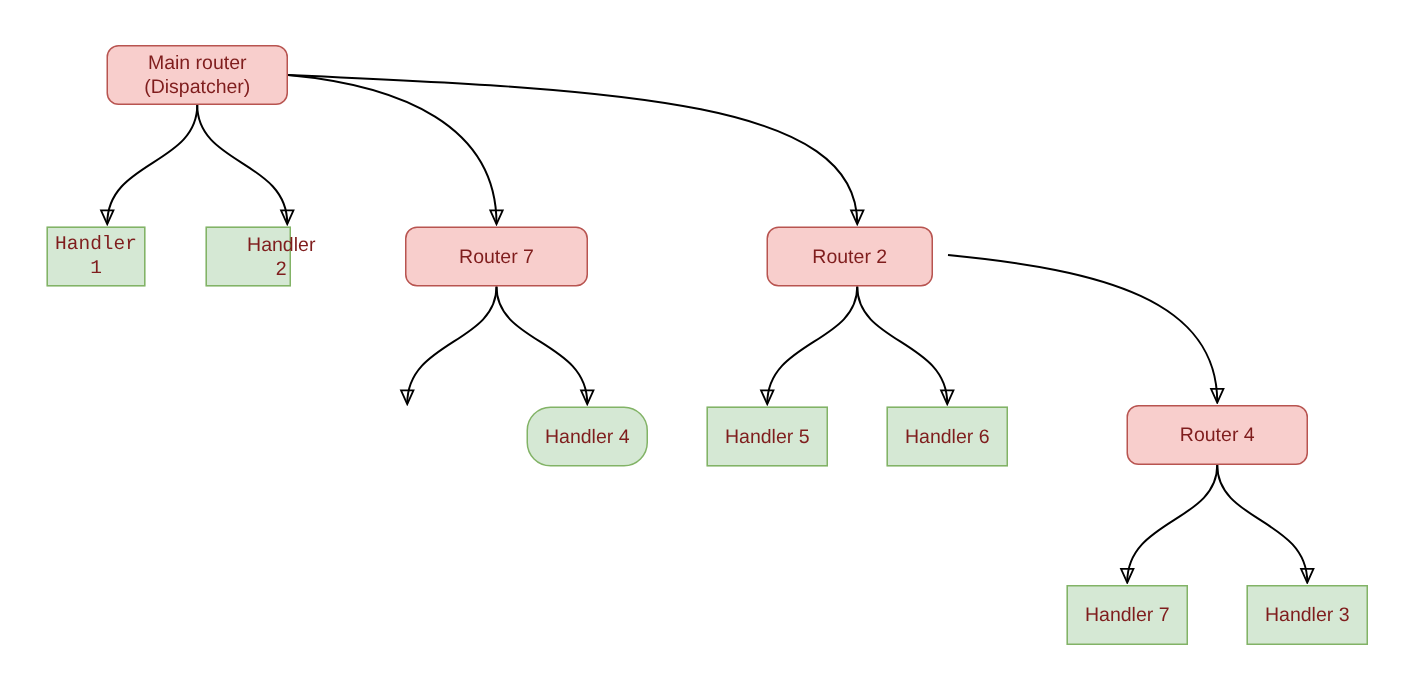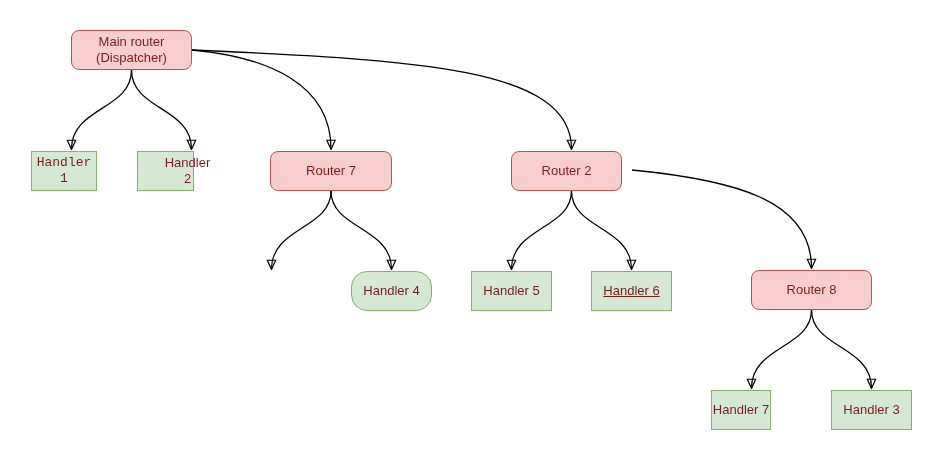--- a/index.html
+++ b/index.html
@@ -50,23 +50,23 @@
   }
   
   .n-main     { left: 71px;  top: 30px;  width: 121px; height: 40px; }
   .n-handler1 { left: 31px;  top: 151px; width: 66px;  height: 40px; font-family: Liberation Mono, monospace; }
   .n-handler2 { left: 137px; top: 151px; width: 57px;  height: 40px; padding-left: 44px; }
   .n-router1  { left: 270px; top: 151px; width: 122px; height: 40px; }
   .n-router2  { left: 511px; top: 151px; width: 111px; height: 40px; }
   .n-handler3 { left: 231px; top: 271px; width: 81px;  height: 40px; }
   .n-handler4 { left: 351px; top: 271px; width: 81px;  height: 40px; border-radius: 16px; }
   .n-handler5 { left: 471px; top: 271px; width: 81px;  height: 40px; }
-  .n-handler6 { left: 591px; top: 271px; width: 81px;  height: 40px; text-decoration: underline; }
+  .n-handler6 { left: 591px; top: 271px; width: 81px;  height: 40px; }
   .n-router3  { left: 751px; top: 270px; width: 121px; height: 40px; }
-  .n-handler7 { left: 711px; top: 390px; width: 60px;  height: 40px; }
+  .n-handler7 { left: 711px; top: 390px; width: 81px;  height: 40px; }
   .n-handler8 { left: 831px; top: 390px; width: 81px;  height: 40px; }
 </style>
 </head>
 <body>
 
 <div class="canvas">
 
   <svg class="edges" viewBox="0 0 941 461" xmlns="http://www.w3.org/2000/svg">
     <defs>
       <marker id="arrowhead" viewBox="0 0 12 12" refX="10.5" refY="6" markerWidth="8.5" markerHeight="8.5" orient="auto">
@@ -97,19 +97,19 @@
 
   <div class="node router n-router2">Router 2</div>
 
 
   <div class="node handler n-handler4">Handler 4</div>
 
   <div class="node handler n-handler5">Handler 5</div>
 
   <div class="node handler n-handler6">Handler 6</div>
 
-  <div class="node router n-router3">Router 8</div>
+  <div class="node router n-router3">Router 4</div>
 
   <div class="node handler n-handler7">Handler 7</div>
 
   <div class="node handler n-handler8">Handler 3</div>
 
 </div>
 
 </body></html>

